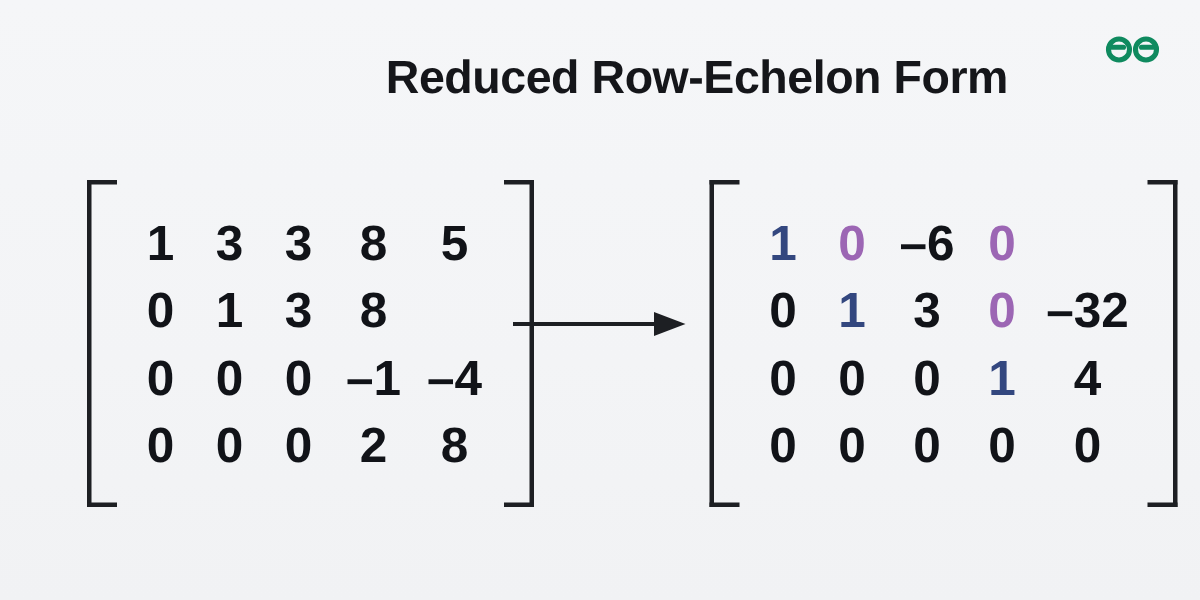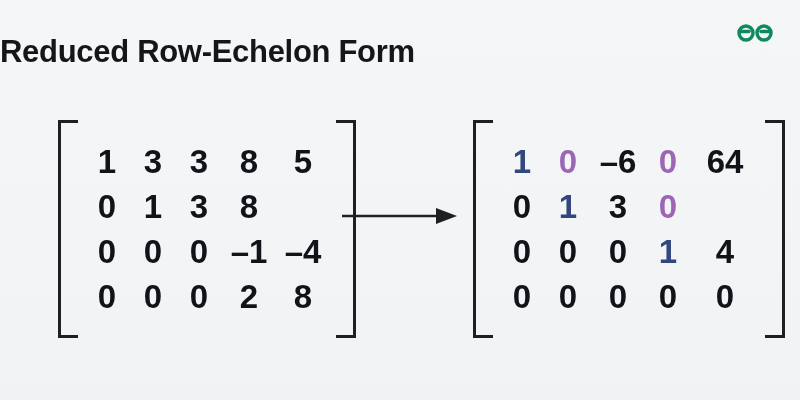--- a/index.html
+++ b/index.html
@@ -33,21 +33,21 @@
     justify-content: center;
   }
   #logo svg { display: block; }
 
   
   #title {
     position: absolute;
     top: 34px;
     left: 0;
     width: 672px;
-    text-align: left;
+    text-align: right;
     font-family: "Liberation Sans", sans-serif;
     font-weight: bold;
     font-size: 31px;
     letter-spacing: -0.3px;
     color: #15161a;
     white-space: nowrap;
   }
 
   
   .matrix {
@@ -202,27 +202,27 @@
     <div class="bracket left">
       <span class="serif-top"></span>
         <span class="serif-bot"></span>
     </div>
     <div class="rows">
         <div class="row">
           <div class="cell c-blue">1</div>
           <div class="cell c-purple">0</div>
           <div class="cell c-black">–6</div>
           <div class="cell c-purple">0</div>
-          <div class="cell c-black">64</div>
         </div>
         <div class="row">
           <div class="cell c-black">0</div>
           <div class="cell c-blue">1</div>
           <div class="cell c-black">3</div>
           <div class="cell c-purple">0</div>
+          <div class="cell c-black">–32</div>
         </div>
         <div class="row">
           <div class="cell c-black">0</div>
           <div class="cell c-black">0</div>
           <div class="cell c-black">0</div>
           <div class="cell c-blue">1</div>
           <div class="cell c-black">4</div>
         </div>
         <div class="row">
           <div class="cell c-black">0</div>

